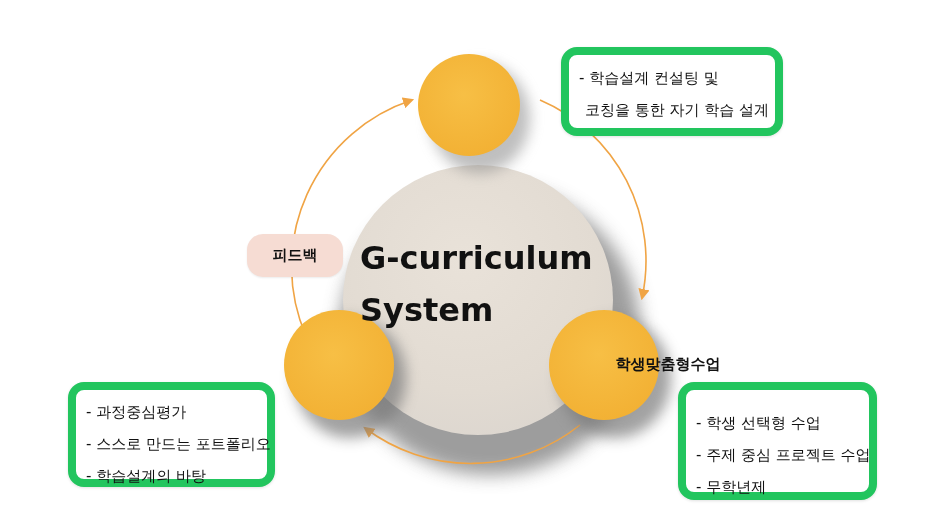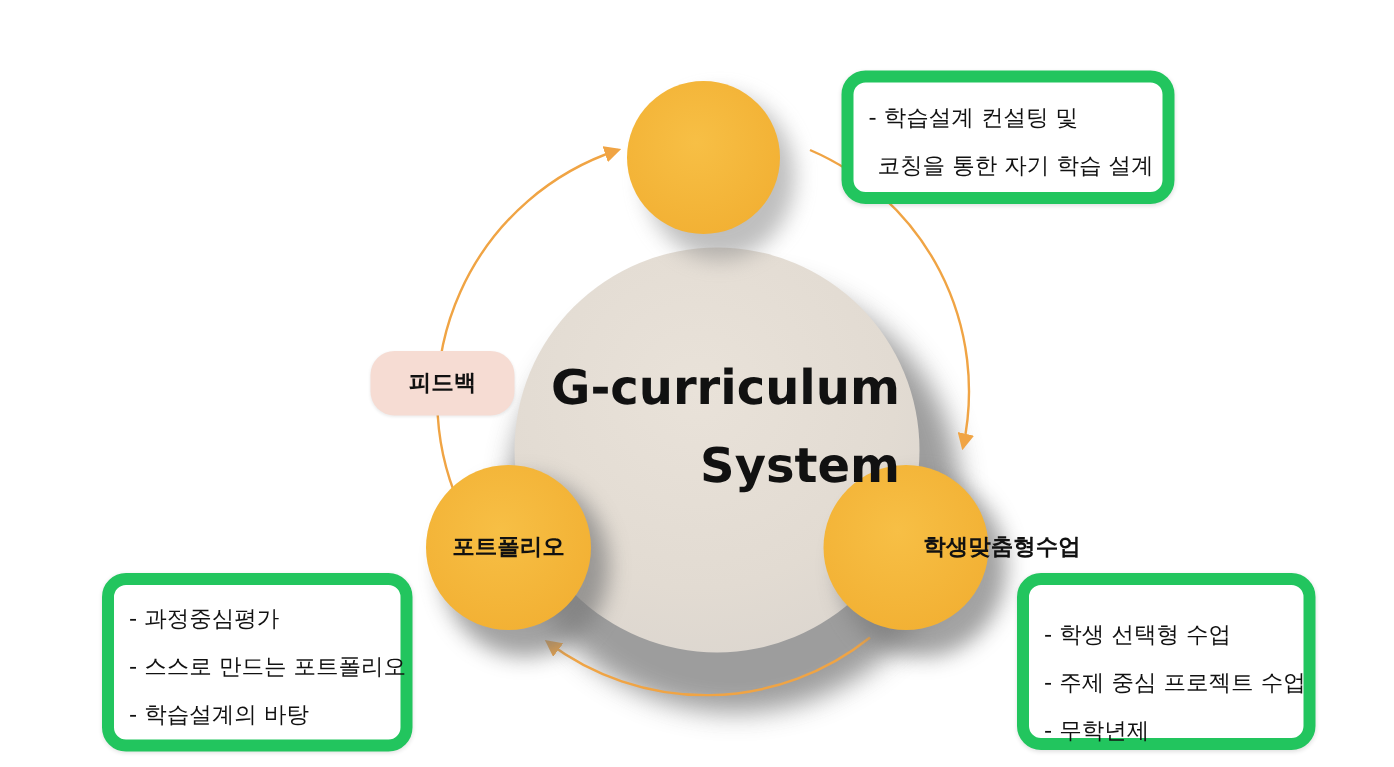--- a/index.html
+++ b/index.html
@@ -5,21 +5,21 @@
   html, body { margin: 0; padding: 0; }
   body {
     width: 929px; height: 511px; position: relative; overflow: hidden;
     background: #ffffff;
     font-family: "DejaVu Sans", "Liberation Sans", sans-serif;
   }
   .stage { position: absolute; left: 0; top: 0; width: 929px; height: 511px; }
   svg.bg { position: absolute; left: 0; top: 0; }
   .center-title {
     position: absolute; left: 360px; top: 232px; width: 240px;
-    text-align: right; font-weight: bold; font-size: 32px; line-height: 52px;
+    text-align: left; font-weight: bold; font-size: 32px; line-height: 52px;
     color: #111; letter-spacing: 0px;
   }
   .node-label {
     position: absolute; font-weight: bold; font-size: 15px; color: #111;
     text-align: center; white-space: nowrap;
   }
   .pill {
     position: absolute; background: #f6dcd3; border-radius: 16px;
     font-weight: bold; font-size: 15px; color: #111;
     display: flex; align-items: center; justify-content: center;
@@ -82,36 +82,35 @@
     <circle cx="604" cy="365" r="55" fill="url(#nodeGrad)"></circle>
     <circle cx="339" cy="365" r="55" fill="url(#nodeGrad)"></circle>
   </svg>
 
   <div class="center-title">
     <div>G-curriculum</div>
     <div>System</div>
   </div>
 
   <div class="node-label" style="left:568px; top:355px; width:116px;margin-left:42px;">학생맞춤형수업</div>
-  <div class="node-label" style="left:289px; top:355px; width:100px;">포트폴리오</div>
 
   <div class="pill" style="left:247px; top:234px; width:96px; height:43px;">
     <span>피드백</span>
   </div>
 
   <div class="note-box" style="left:561px; top:7px; width:222px; height:89px; padding-top:7px;">
     <div class="note-line">- 학습설계 컨설팅 및</div>
     <div class="note-line" style="padding-left:6px;">코칭을 통한 자기 학습 설계</div>
   </div>
 
   <div class="note-box" style="left:678px; top:342px; width:199px; height:118px; padding-top:17px;">
     <div class="note-line">- 학생 선택형 수업</div>
     <div class="note-line">- 주제 중심 프로젝트 수업</div>
     <div class="note-line">- 무학년제</div>
   </div>
 
-  <div class="note-box" style="left:68px; top:342px; width:207px; height:119px; padding-top:6px;">
+  <div class="note-box" style="left:68px; top:342px; width:207px; height:105px; padding-top:6px;">
     <div class="note-line">- 과정중심평가</div>
     <div class="note-line">- 스스로 만드는 포트폴리오</div>
     <div class="note-line">- 학습설계의 바탕</div>
   </div>
 
 </div>
 
 </body></html>

